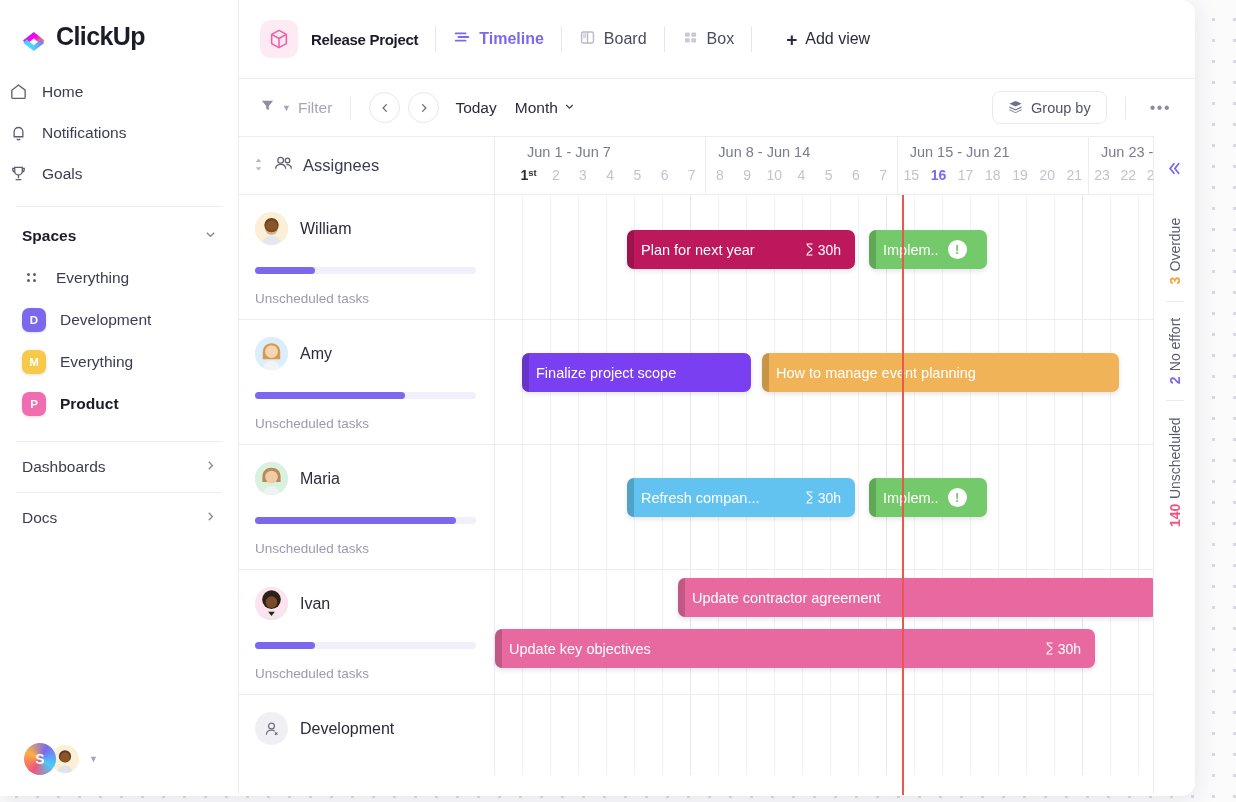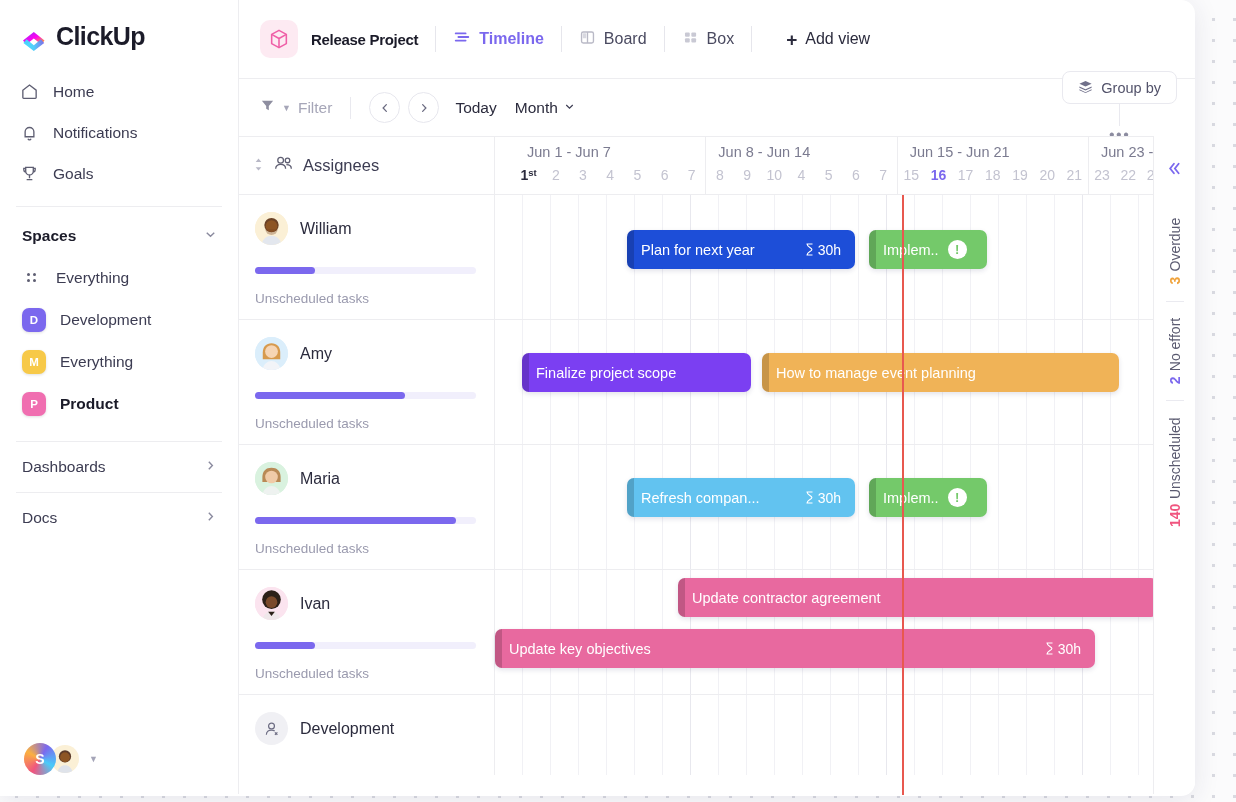--- a/index.html
+++ b/index.html
@@ -27,21 +27,21 @@
   .sidebar {
     position: absolute; left: 0; top: 0; width: 239px; height: 794px;
     background: #fff; border-right: 1px solid #ededf0;
   }
   .logo-row { display: flex; align-items: center; gap: 8px; padding: 22px 0 0 20px; }
   .logo-mark { width: 28px; height: 28px; position: relative; }
   .logo-text { font-size: 25px; font-weight: bold; color: #1b1b29; letter-spacing: -.6px; }
   .nav { margin-top: 20px; }
   .nav-item {
     display: flex; align-items: center; gap: 14px;
-    height: 41px; padding-left: 19px; color: #3c3c52; font-size: 15.5px;
+    height: 41px; padding-left: 8px; color: #3c3c52; font-size: 15.5px;
     cursor: pointer;
   }
   .nav-ico { width: 20px; height: 20px; display: flex; align-items: center; justify-content: center; color: #5e5e72; }
   .divider { height: 1px; background: #ededf0; margin: 12px 16px 0 16px; }
   .section-head {
     display: flex; align-items: center; justify-content: space-between;
     padding: 0 20px 0 22px; height: 42px; margin-top: 8px;
   }
   .section-title { font-size: 15.5px; font-weight: bold; color: #1b1b29; }
   .space-item {
@@ -84,21 +84,21 @@
   
   .toolbar { height: 57px; display: flex; align-items: center; padding: 0 18px 0 21px; position: relative; }
   .tb-filter { display: flex; align-items: center; gap: 7px; color: #a6a6b8; font-size: 15.5px; cursor: pointer; }
   .tb-sep { width: 1px; height: 22px; background: #e9e9ef; margin: 0 18px; }
   .circ-btn {
     width: 31px; height: 31px; border-radius: 50%; border: 1px solid #e7e7ee; background: #fff;
     display: flex; align-items: center; justify-content: center; color: #6a6a80; font-size: 13px; cursor: pointer;
   }
   .tb-today { font-size: 15.5px; color: #2b2b3d; margin-left: 16px; cursor: pointer; }
   .tb-month { font-size: 15.5px; color: #2b2b3d; margin-left: 18px; display: flex; align-items: center; gap: 5px; cursor: pointer; }
-  .tb-right { margin-left: auto; display: flex; align-items: center; flex-direction: column; }
+  .tb-right { margin-left: auto; display: flex; align-items: center; }
   .groupby {
     display: flex; align-items: center; gap: 8px; height: 33px; padding: 0 15px;
     border: 1px solid #e9e9ef; border-radius: 8px; background: #fff; font-size: 14.5px; color: #52526a; cursor: pointer;
   }
   .dots { color: #8c8ca0; letter-spacing: 1.5px; font-size: 16px; cursor: pointer; padding: 0 6px; }
   
   .tl { position: absolute; left: 0; top: 136px; width: 956px; height: 658px; border-top: 1px solid #ededf0; }
   .tl-head { height: 58px; display: flex; border-bottom: 1px solid #ededf0; background: #fff; }
   .assign-col {
     width: 256px; min-width: 256px; display: flex; align-items: center; gap: 9px;
@@ -500,21 +500,21 @@
                   <div class="gcol"></div>
                   <div class="gcol"></div>
                 <div class="gcol"></div>
                   <div class="gcol"></div>
                   <div class="gcol weekend"></div>
                 <div class="gcol"></div>
                   <div class="gcol"></div>
                   <div class="gcol"></div>
                   <div class="gcol"></div>
               </div>
-              <div class="bar" id="b0-0" style="background:#1d4ed8;left:132px;width:228px;top:35px">
+              <div class="bar" id="b0-0" style="background:#be185d;left:132px;width:228px;top:35px">
                 <span>Plan for next year</span>
                 <span class="hrs">
                   <svg width="11" height="13" viewBox="0 0 10 13" fill="none" stroke="#fff" stroke-width="1.1">
                       <path d="M2 1h6M2 12h6M2.6 1c0 3 4.8 3.6 4.8 5.5S2.6 9 2.6 12"></path>
                     </svg>
                   <span>30h</span>
                 </span>
               </div>
               <div class="bar" style="background:#74c96a;left:374px;width:118px;top:35px">
                 <span>Implem..</span>

